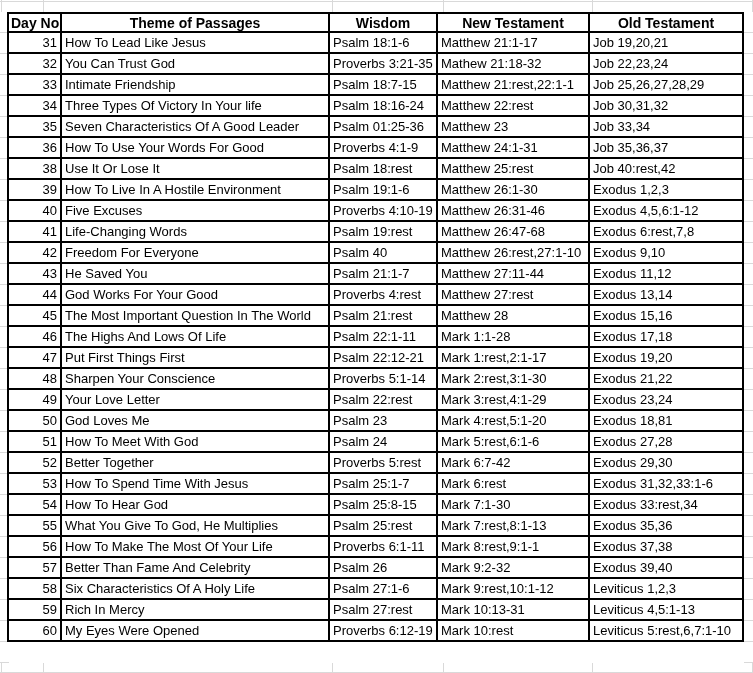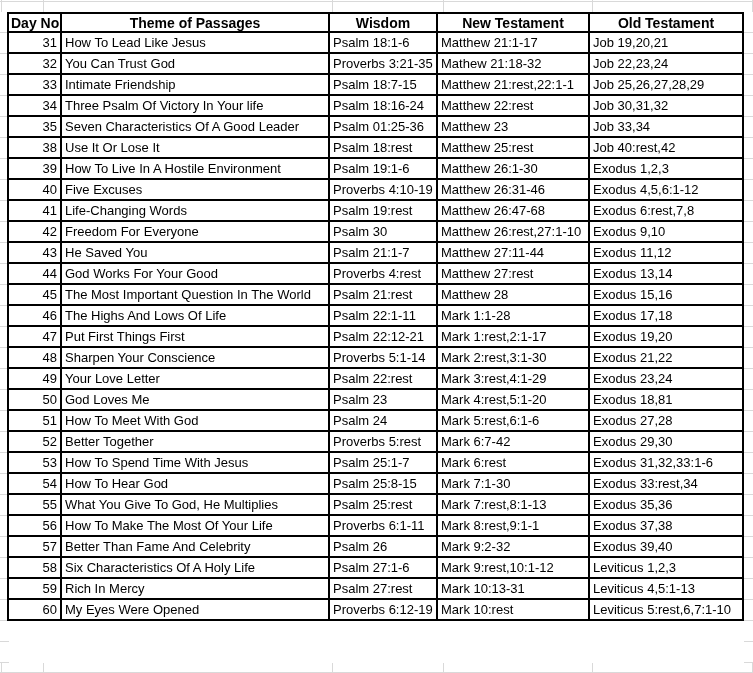--- a/index.html
+++ b/index.html
@@ -105,33 +105,40 @@
         </tr>
         <tr>
           <td class="day">33</td>
           <td class="txt">Intimate Friendship</td>
           <td class="txt">Psalm 18:7-15</td>
           <td class="txt">Matthew 21:rest,22:1-1</td>
           <td class="txt">Job 25,26,27,28,29</td>
         </tr>
         <tr>
           <td class="day">34</td>
-          <td class="txt">Three Psalm Of Victory In Your life</td>
+          <td class="txt">Three Types Of Victory In Your life</td>
           <td class="txt">Psalm 18:16-24</td>
           <td class="txt">Matthew 22:rest</td>
           <td class="txt">Job 30,31,32</td>
         </tr>
         <tr>
           <td class="day">35</td>
           <td class="txt">Seven Characteristics Of A Good Leader</td>
           <td class="txt">Psalm 01:25-36</td>
           <td class="txt">Matthew 23</td>
           <td class="txt">Job 33,34</td>
         </tr>
         <tr>
+          <td class="day">36</td>
+          <td class="txt">How To Use Your Words For Good</td>
+          <td class="txt">Proverbs 4:1-9</td>
+          <td class="txt">Matthew 24:1-31</td>
+          <td class="txt">Job 35,36,37</td>
+        </tr>
+        <tr>
           <td class="day">38</td>
           <td class="txt">Use It Or Lose It</td>
           <td class="txt">Psalm 18:rest</td>
           <td class="txt">Matthew 25:rest</td>
           <td class="txt">Job 40:rest,42</td>
         </tr>
         <tr>
           <td class="day">39</td>
           <td class="txt">How To Live In A Hostile Environment</td>
           <td class="txt">Psalm 19:1-6</td>
@@ -148,21 +155,21 @@
         <tr>
           <td class="day">41</td>
           <td class="txt">Life-Changing Words</td>
           <td class="txt">Psalm 19:rest</td>
           <td class="txt">Matthew 26:47-68</td>
           <td class="txt">Exodus 6:rest,7,8</td>
         </tr>
         <tr>
           <td class="day">42</td>
           <td class="txt">Freedom For Everyone</td>
-          <td class="txt">Psalm 30</td>
+          <td class="txt">Psalm 40</td>
           <td class="txt">Matthew 26:rest,27:1-10</td>
           <td class="txt">Exodus 9,10</td>
         </tr>
         <tr>
           <td class="day">43</td>
           <td class="txt">He Saved You</td>
           <td class="txt">Psalm 21:1-7</td>
           <td class="txt">Matthew 27:11-44</td>
           <td class="txt">Exodus 11,12</td>
         </tr>

